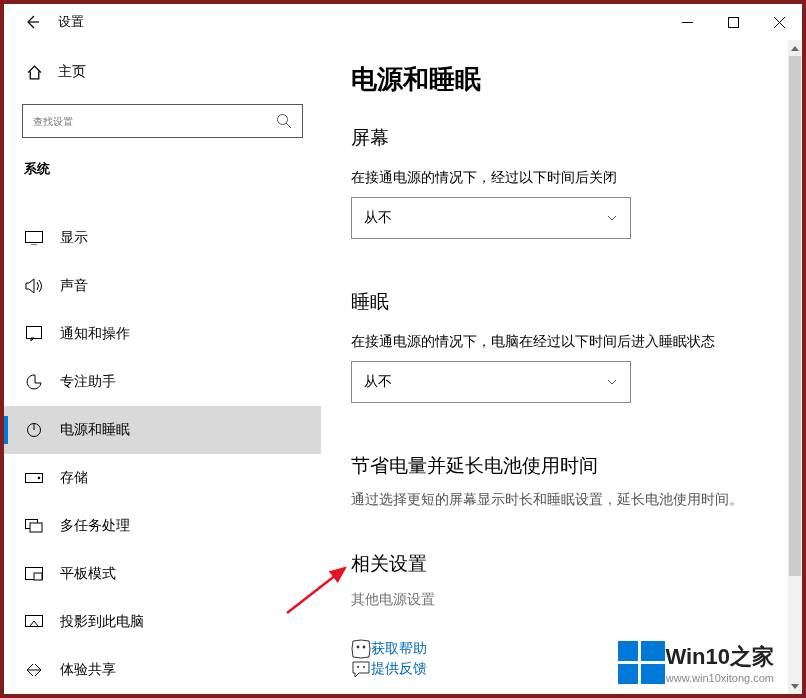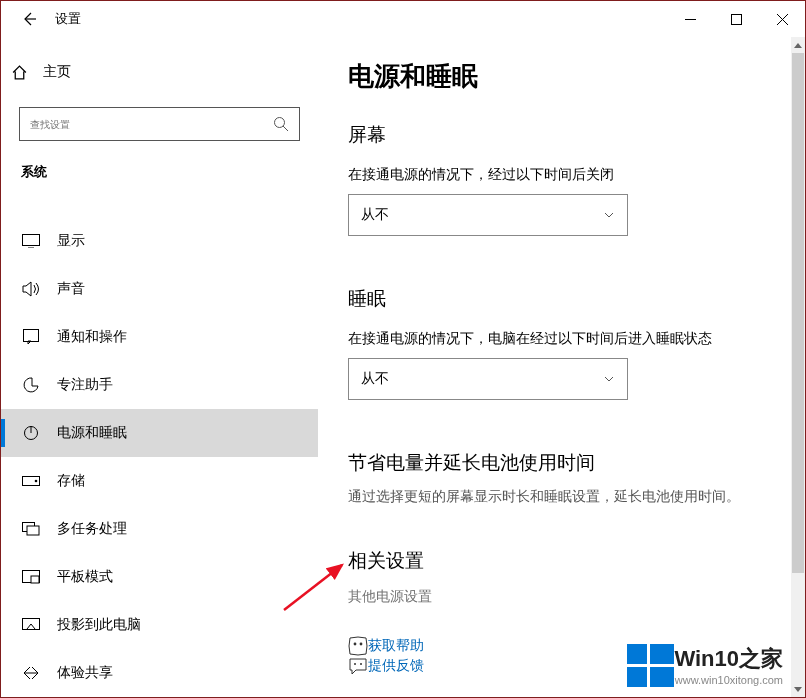--- a/index.html
+++ b/index.html
@@ -1,29 +1,29 @@
 <!DOCTYPE html>
 <html><head>
   <meta charset="utf-8">
   <style>
     * { margin: 0; padding: 0; box-sizing: border-box; }
     body { font-family: "Microsoft YaHei", "Segoe UI", sans-serif; background: #fff; }
-    .window { width: 806px; height: 698px; border: 1px solid #7f1d1d; position: relative; overflow: hidden; display: flex; flex-direction: column; }
+    .window { width: 806px; height: 698px; border: 4px solid #7f1d1d; position: relative; overflow: hidden; display: flex; flex-direction: column; }
     
     .titlebar { height: 36px; display: flex; align-items: center; padding-left: 8px; }
     .back-btn { width: 40px; height: 36px; display: flex; align-items: center; justify-content: center; cursor: pointer; }
     .title { flex: 1; font-size: 13px; color: #000; padding-left: 6px; }
     .winctrl { display: flex; }
     .wc { width: 46px; height: 36px; display: flex; align-items: center; justify-content: center; cursor: pointer; }
     .wc svg { width: 11px; height: 11px; }
     
     .content { flex: 1; display: flex; overflow: hidden; }
     
     .sidebar { width: 317px; display: flex; flex-direction: column; padding-top: 18px; position: relative; }
-    .home-row { display: flex; align-items: center; height: 36px; padding-left: 8px; margin-bottom: 18px; cursor: pointer; }
+    .home-row { display: flex; align-items: center; height: 36px; padding-left: 20px; margin-bottom: 18px; cursor: pointer; }
     .home-row .icon { width: 20px; display: flex; justify-content: center; }
     .home-row .lbl { font-size: 14px; padding-left: 14px; }
     
     .searchwrap { padding: 0 18px 18px 18px; }
     .searchbox { height: 34px; border: 1px solid #555; display: flex; align-items: center; padding: 0 10px; }
     .search-input { flex: 1; border: none; outline: none; font-size: 10px; font-family: inherit; background: transparent; }
     .search-icon { width: 16px; height: 16px; }
     
     .cat-title { font-size: 13px; font-weight: 600; padding: 4px 20px 12px; }
     
@@ -46,21 +46,21 @@
     
     .section { margin-bottom: 8px; }
     .related-link { color: #737373; font-size: 14px; cursor: pointer; margin-top: 4px; display: inline-block; }
     
     .help-row { display: flex; align-items: center; gap: 0; margin-top: 30px; cursor: pointer; }
     .help-row .lbl { color: #0067b8; font-size: 14px; }
     .help-icon { width: 20px; height: 20px; }
     
     .arrow { position: absolute; left: 278px; top: 554px; pointer-events: none; }
     
-    .watermark { position: absolute; right: 22px; bottom: 10px; display: flex; align-items: flex-start; gap: 0; }
+    .watermark { position: absolute; right: 28px; bottom: 10px; display: flex; align-items: center; gap: 0; }
     .winlogo { display: grid; grid-template-columns: 20px 24px; grid-template-rows: 20px 20px; gap: 3px; }
     .winlogo div { background: #0078d7; }
     .wmtext { font-size: 22px; font-weight: 700; color: #222; }
     
     .scrollbar { position: absolute; right: 0; top: 0; bottom: 0; width: 14px; background: #f0f0f0; display:flex; flex-direction:column; align-items:center; }
     .sb-btn { width:14px; height:16px; display:flex; align-items:center; justify-content:center; }
     .sb-thumb { width: 12px; background: #ccc; margin: 0 auto; }
   </style>
 </head>
 <body>

